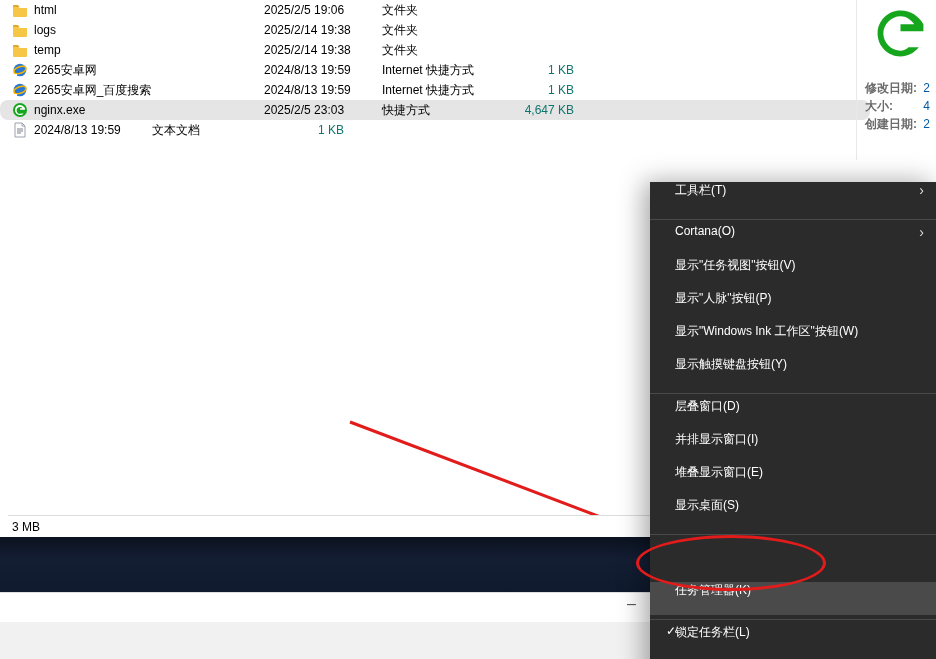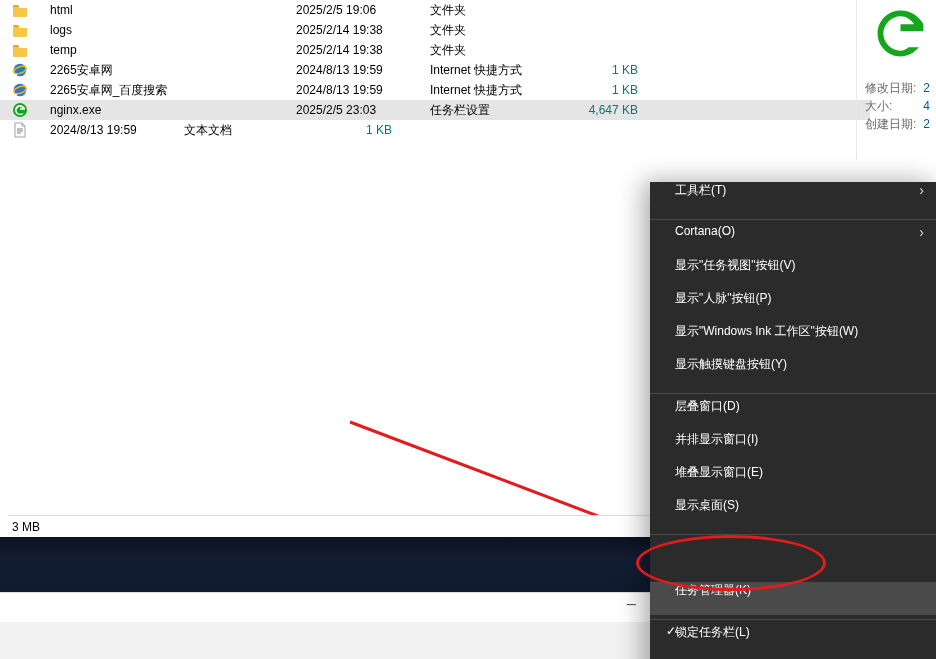--- a/index.html
+++ b/index.html
@@ -2,33 +2,33 @@
 <html><head>
 <meta charset="utf-8">
 <style>
 * { margin: 0; padding: 0; box-sizing: border-box; font-family: "Microsoft YaHei", "Segoe UI", sans-serif; font-size: 12px; }
 html, body { width: 936px; height: 659px; overflow: hidden; background: #fff; }
 
 .viewport { position: relative; width: 936px; height: 659px; }
 
 
 .file-list { position: absolute; left: 0; top: 0; width: 870px; height: 160px; background: #fff; }
-.file-row { display: flex; align-items: center; height: 20px; padding-left: 12px; gap: 16px; }
-.file-row.selected { background: #e5e5e5; }
+.file-row { display: flex; align-items: center; height: 20px; padding-left: 12px; }
+.file-row.selected { background: #e5e5e5; border-radius: 8px; }
 .file-row .icon { width: 16px; height: 16px; margin-right: 6px; display: flex; align-items: center; justify-content: center; }
 .file-row .name { width: 230px; white-space: nowrap; overflow: hidden; color: #000; }
 .file-row .date { width: 118px; white-space: nowrap; color: #000; }
 .file-row .type { width: 120px; white-space: nowrap; color: #000; }
 .file-row .size { width: 72px; text-align: right; white-space: nowrap; color: #0f766e; }
 
 
 .details { position: absolute; right: 0; top: 0; width: 80px; height: 160px; border-left: 1px solid #e8e8e8; padding: 6px 0 0 8px; color: #666; }
 .big-logo { width: 55px; height: 55px; margin: 0 auto 18px; display: block; }
 .detail-row { display: flex; justify-content: space-between; padding-right: 6px; line-height: 18px; }
-.detail-label { color: #6a6a6a; }
+.detail-label { color: #6a6a6a; font-weight: bold; }
 .detail-val { color: #005aa5; }
 .detail-val.cut { color: #005aa5; }
 
 
 .status-bar { position: absolute; left: 8px; top: 515px; width: 936px; height: 22px; border-top: 1px solid #dcdcdc; background: #fff; padding-left: 4px; line-height: 22px; color: #000; }
 
 
 .taskbar { position: absolute; left: 0; top: 537px; width: 936px; height: 55px; background: linear-gradient(#0b1220, #141e33 40%, #0f1a2e); }
 
 
@@ -124,21 +124,21 @@
       </div>
       <div class="file-row selected">
         <span class="icon">
           <svg viewBox="0 0 16 16">
             <circle cx="8" cy="8" r="7" fill="#16a61e"></circle>
             <path d="M8 3c-2.8 0-5 2.2-5 5s2.2 5 5 5c1.4 0 2.7-.6 3.6-1.6H9.2c-.4.3-.8.4-1.2.4-1.9 0-3.4-1.5-3.4-3.4S6.1 5 8 5c1 0 1.9.5 2.5 1.2H8v1.6h5V6.2C12 4.3 10.1 3 8 3z" fill="#fff"></path>
           </svg>
         </span>
         <span class="name">nginx.exe</span>
         <span class="date">2025/2/5 23:03</span>
-        <span class="type">任务栏设置</span>
+        <span class="type">快捷方式</span>
         <span class="size">4,647 KB</span>
       </div>
       <div class="file-row">
         <span class="icon">
           <svg viewBox="0 0 16 16">
             <path d="M3 1h7l3 3v11H3z" fill="#fff" stroke="#9aa2ad"></path>
             <path d="M10 1v3h3" fill="none" stroke="#9aa2ad"></path>
             <path d="M5 7h6M5 9h6M5 11h4" stroke="#7a828c" stroke-width="1"></path>
           </svg>
         </span>

